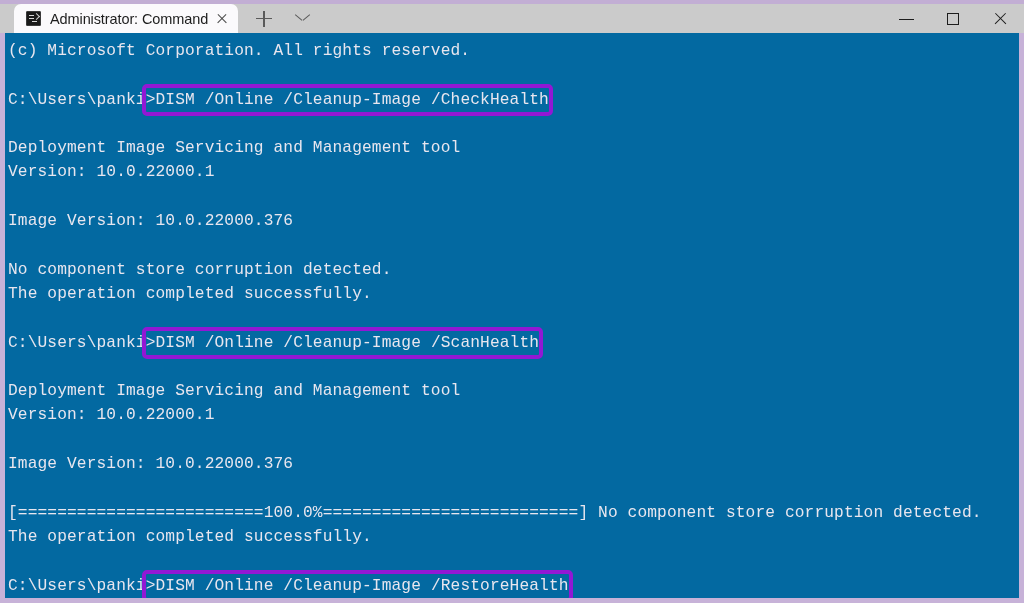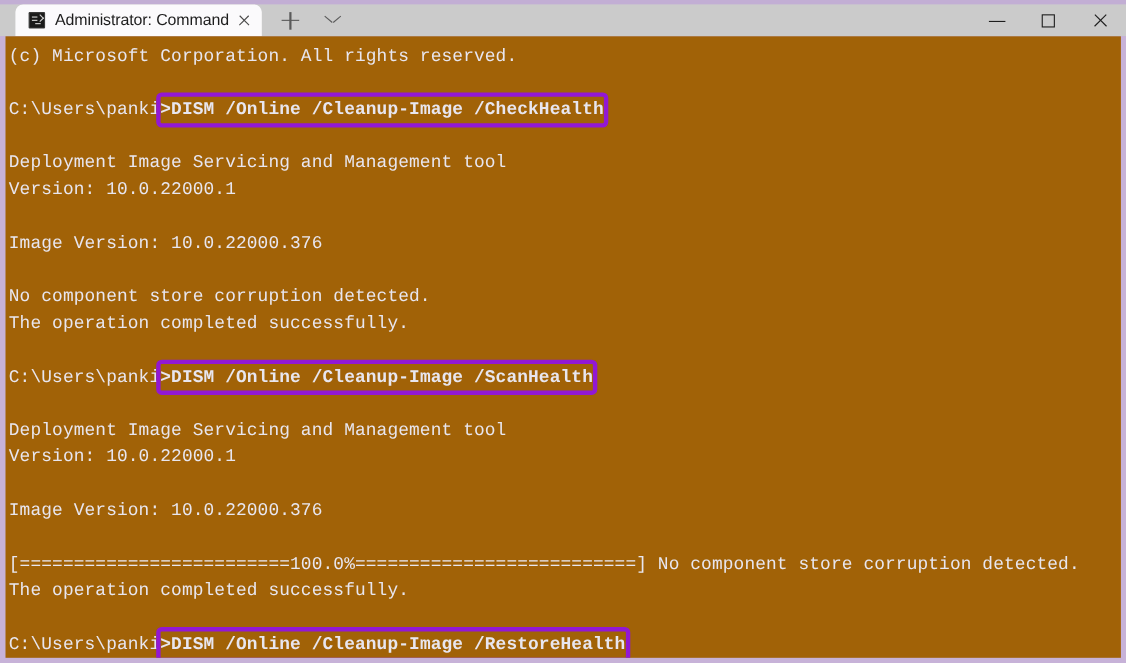--- a/index.html
+++ b/index.html
@@ -194,21 +194,21 @@
     box-sizing: border-box;
     border-left: 5px solid #c7b2d8;
     border-right: 5px solid #c7b2d8;
     border-bottom: 5px solid #c7b2d8;
   }
 
   .terminal {
     position: relative;
     width: 100%;
     height: 100%;
-    background: #a16207;
+    background: #0369a1;
     overflow: hidden;
   }
 
   .console {
     position: absolute;
     left: 0;
     top: 0;
     width: 100%;
     padding: 6px 0 0 3px;
     box-sizing: border-box;
@@ -228,21 +228,20 @@
     position: relative;
     height: 24.3px;
   }
   .cmd-hl {
     position: relative;
     display: inline-block;
     outline: 4px solid #9218d4;
     outline-offset: 0px;
     border-radius: 1px;
     z-index: 2;
-    font-weight: bold;
   }
 </style>
 </head>
 <body>
 
 <div id="app">
 
   <div class="titlebar">
     <div class="titlebar-topstrip"></div>
 

